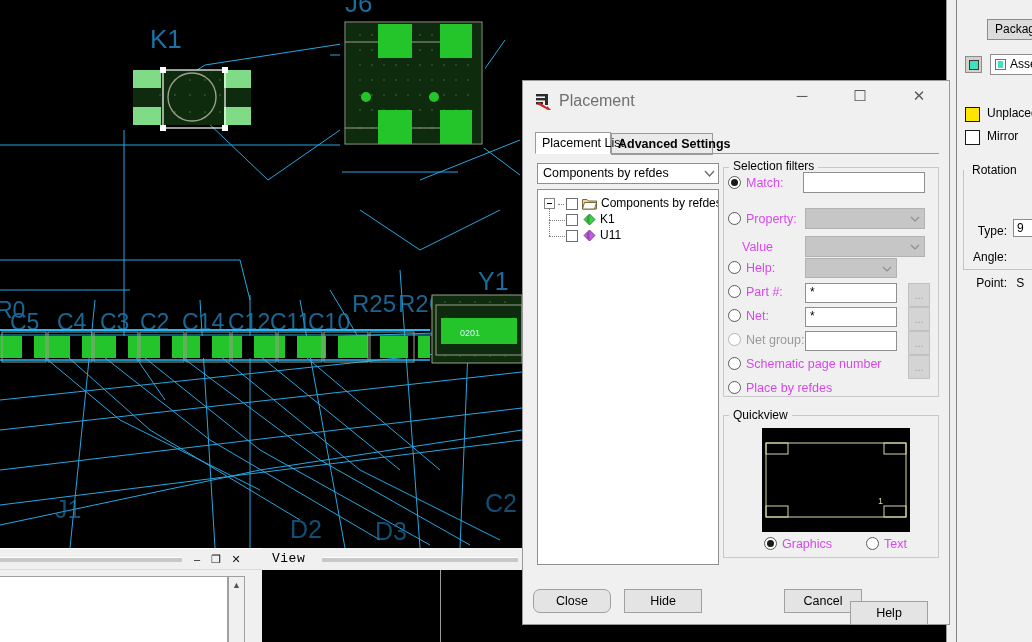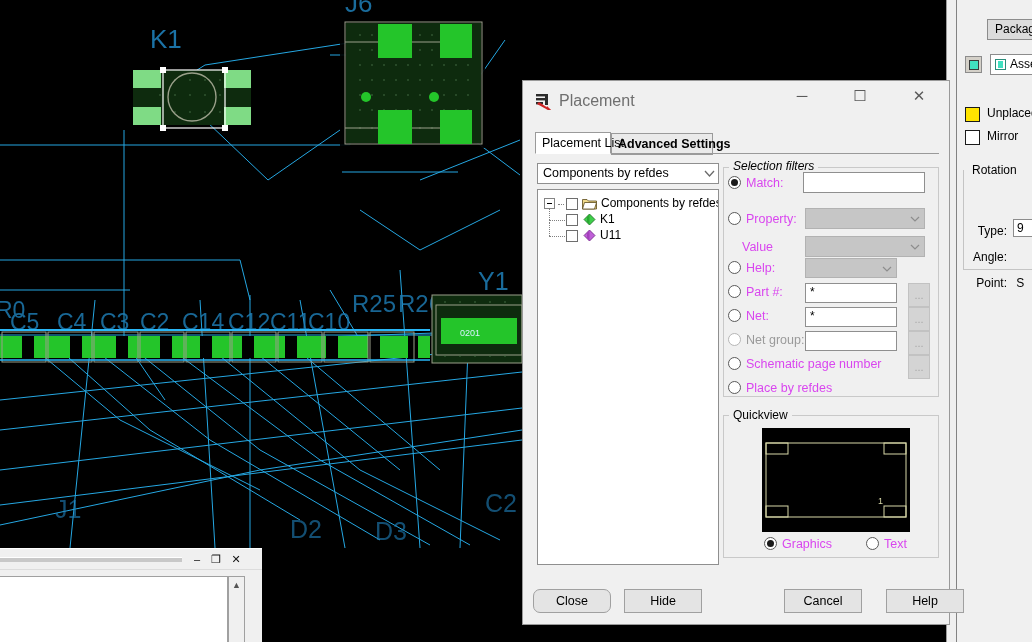--- a/index.html
+++ b/index.html
@@ -521,20 +521,27 @@
       <button class="minwin-btn" style="left:229px">✕</button>
     </div>
     <div class="minwin-body">
       <div class="minwin-client"></div>
       <div class="minwin-scroll">
         <span class="arrow">▲</span>
       </div>
     </div>
   </div>
 
+  <div class="viewpanel">
+    <div class="viewpanel-title">View</div>
+    <div class="viewpanel-grip"></div>
+    <div class="viewpanel-canvas">
+      <div class="vbox"></div>
+    </div>
+  </div>
 
   <div class="sb-strip"></div>
   <div class="sidebar">
     <div class="sb-pkgbtn">Package</div>
 
     <div class="sb-layerrow">
       <div class="sb-swatch-btn">
           <i></i>
         </div>
       <div class="sb-layercombo">
@@ -628,21 +635,21 @@
       <span class="tree-cb" style="left:22px;"></span>
       <svg style="position:absolute;left:39px;top:1px;width:13px;height:13px" viewBox="0 0 13 13">
         <path d="M6.5 1 L12 6.5 L6.5 12 L1 6.5 Z" fill="#c060d8" stroke="#6b2280" stroke-width="0.8"></path>
         <path d="M4 4 L6.5 1 L6.5 12 L4 9 Z" fill="#a440bd"></path>
       </svg>
       <span class="tree-label" style="left:56px;">U11</span>
     </div>
   </div>
 
   <div class="grp" style="left:723px; top:167px; width:216px; height:230px;"></div>
-  <div class="grp-title" style="left:729px; top:159px;font-style:italic;">Selection filters</div>
+  <div class="grp-title" style="left:729px; top:159px;">Selection filters</div>
 
   <span class="radio on" style="left:728px; top:176px;"></span>
   <span class="flabel" style="left:746px; top:176px;">Match:</span>
   <div class="ftext" style="left:803px; top:172px; width:122px; height:21px;"></div>
 
   <span class="radio" style="left:728px; top:212px;"></span>
   <span class="flabel" style="left:746px; top:212px;">Property:</span>
   <div class="fcombo-dis" style="left:805px; top:208px; width:120px; height:21px;">
     <svg class="combo-arrow2" viewBox="0 0 10 8">
       <path d="M1 2 L5 6 L9 2" stroke="#8d8d8d" stroke-width="1.2" fill="none"></path>
@@ -704,16 +711,16 @@
   </div>
 
   <span class="radio on" style="left:764px; top:537px;"></span>
   <span class="flabel" style="left:782px; top:537px;">Graphics</span>
   <span class="radio" style="left:866px; top:537px;"></span>
   <span class="flabel" style="left:884px; top:537px;">Text</span>
 
   <div class="dbtn" style="left:533px;border-radius:7px;">Close</div>
   <div class="dbtn" style="left:624px;">Hide</div>
   <div class="dbtn" style="left:784px;">Cancel</div>
-  <div class="dbtn" style="left:886px;">Help</div>
+  <div class="dbtn" style="left:850px;margin-top:12px;">Help</div>
 
 
 </div>
 
 </body></html>

